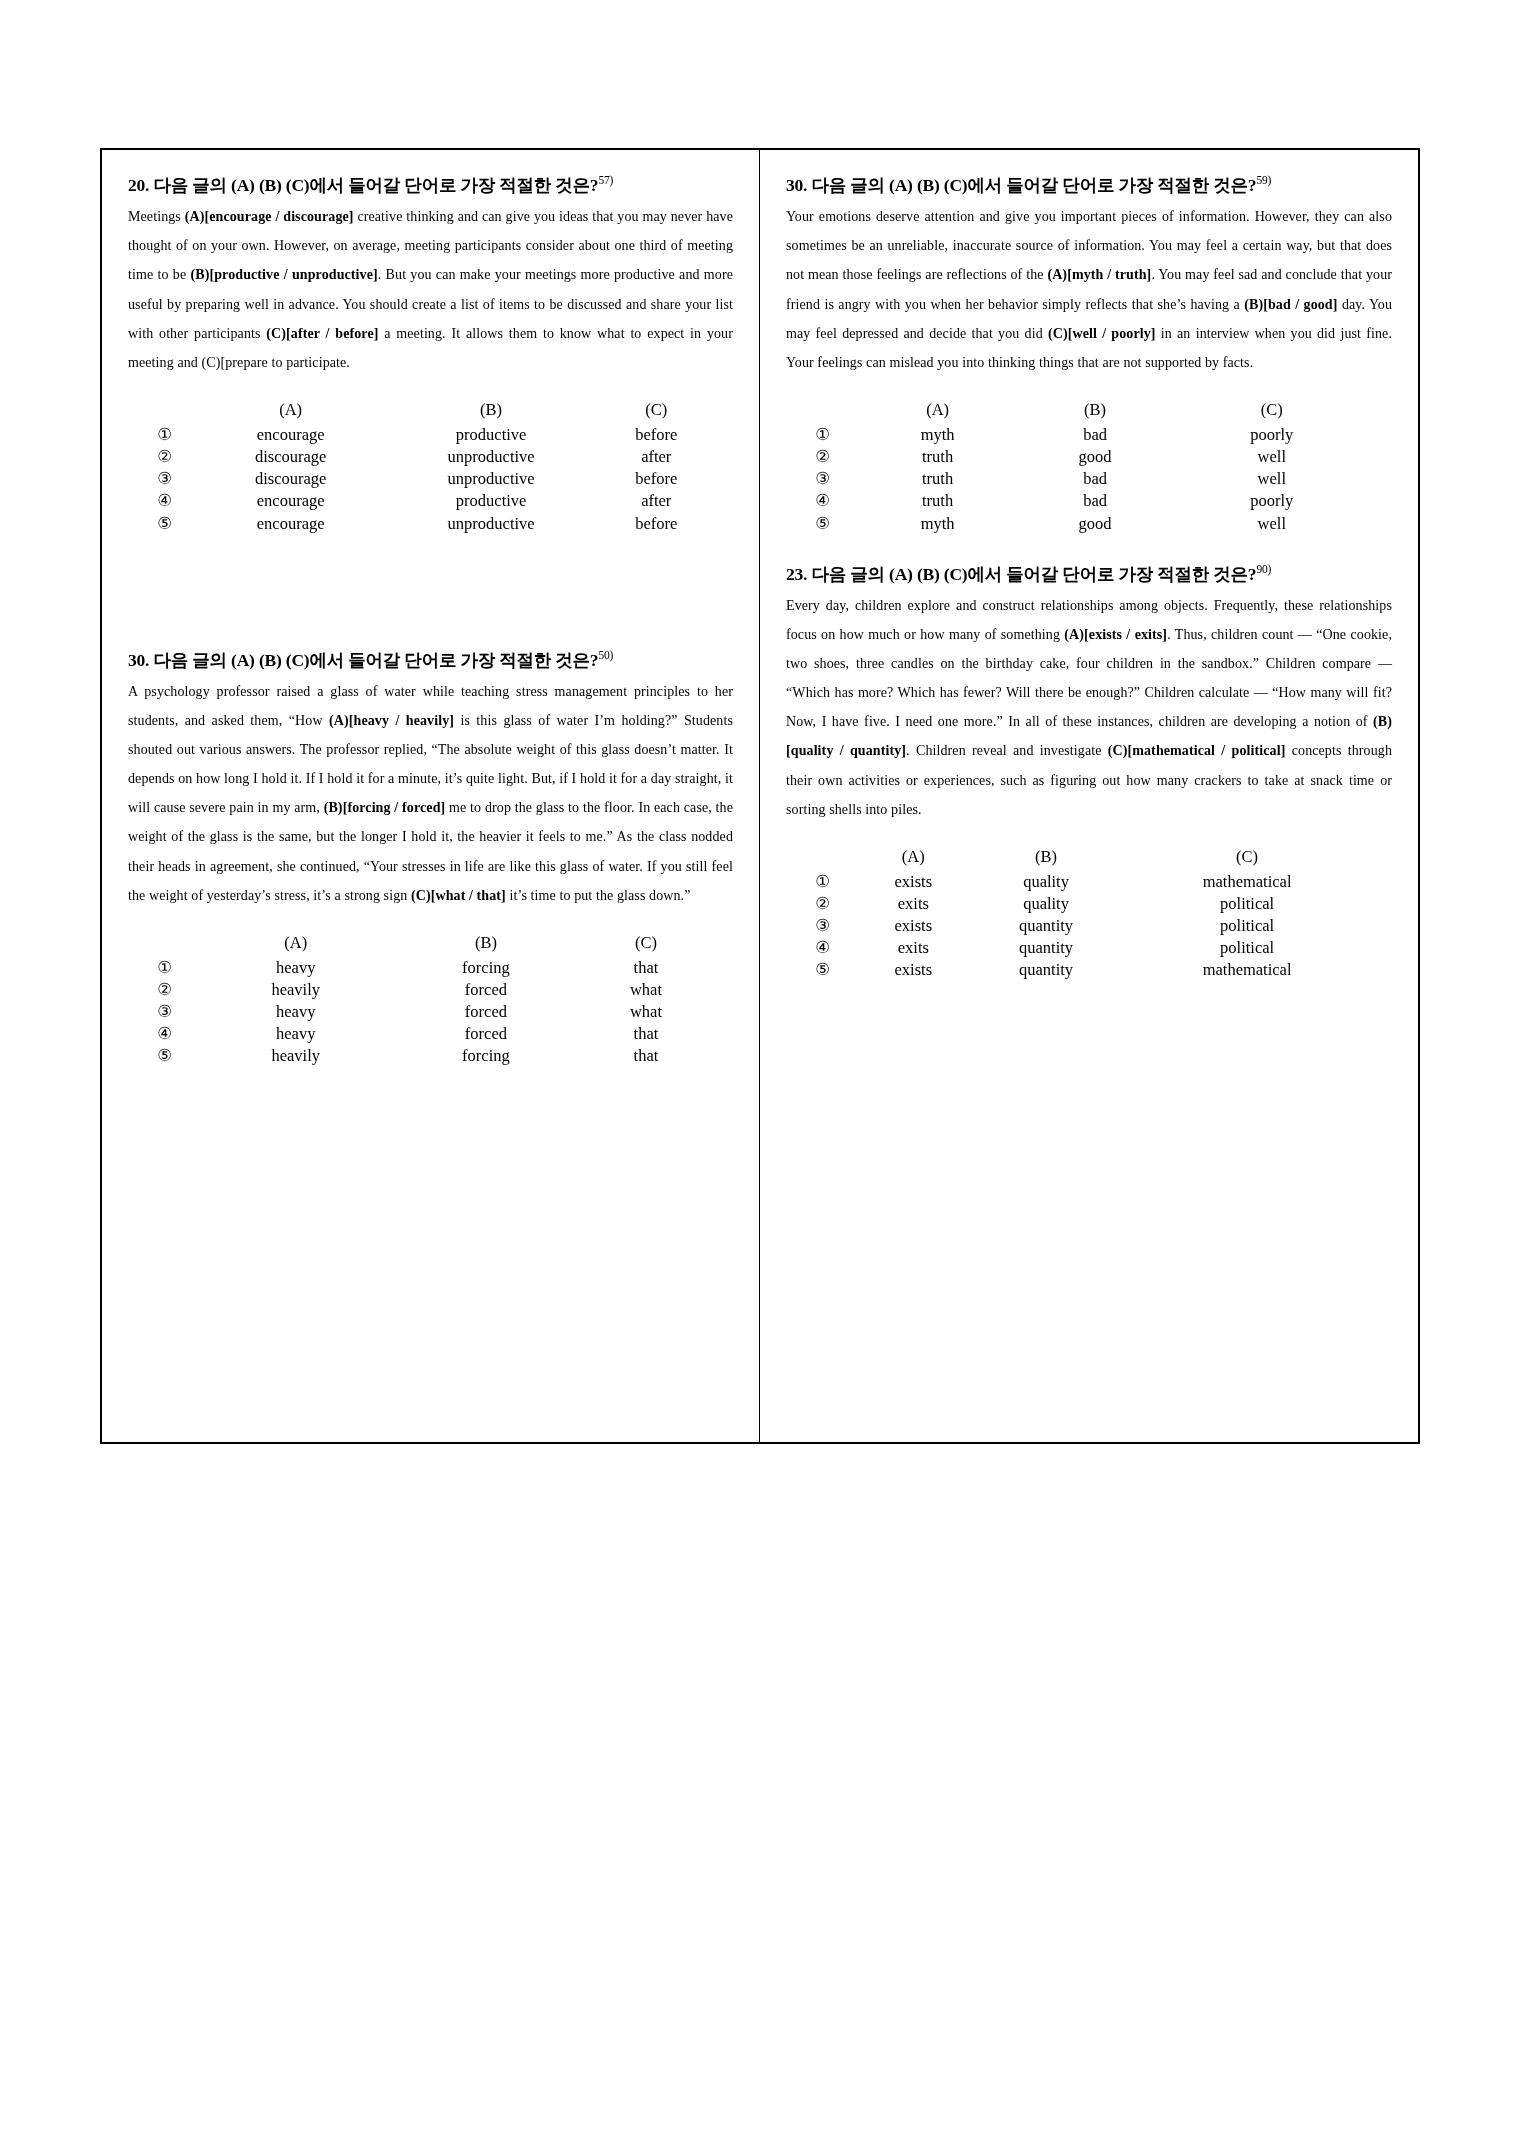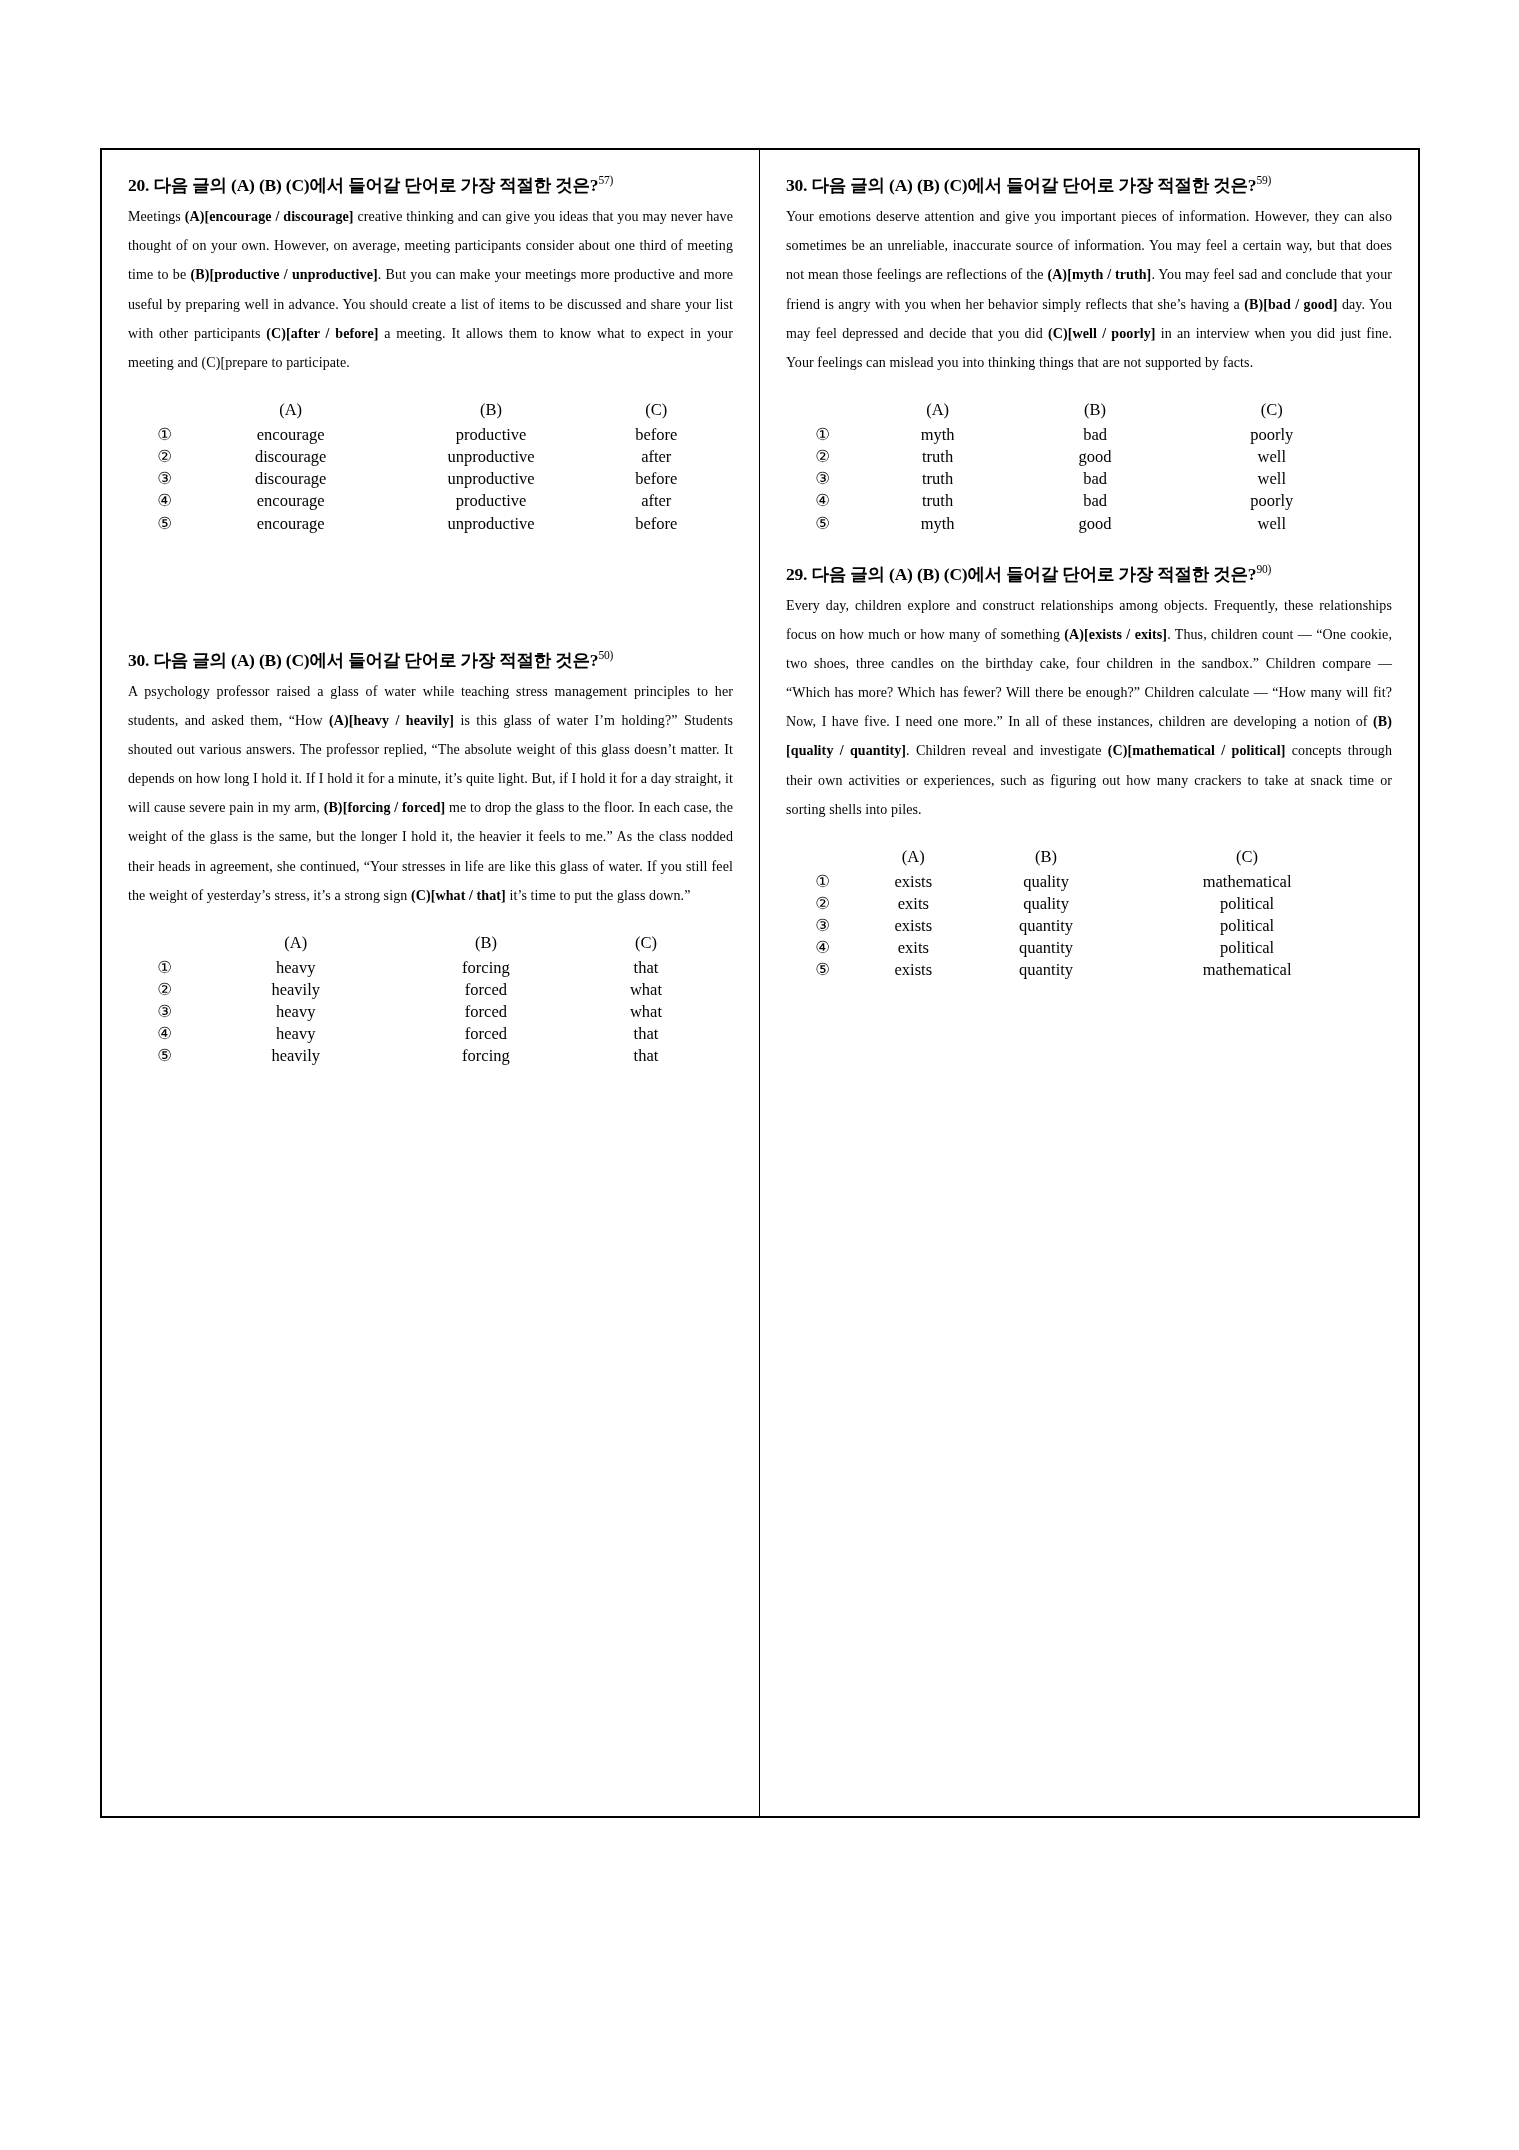--- a/index.html
+++ b/index.html
@@ -11,21 +11,21 @@
     width: 1519px;
     height: 2150px;
     font-family: "Liberation Serif", serif;
     color: #000;
   }
   .page {
     position: absolute;
     left: 100px;
     top: 148px;
     width: 1320px;
-    height: 1670px;
+    height: 1296px;
     border: 2px solid #000;
     box-sizing: border-box;
   }
   .columns {
     display: flex;
     width: 100%;
     height: 100%;
     box-sizing: border-box;
   }
   .col {
@@ -255,21 +255,21 @@
                   <td>good</td>
                   <td>well</td>
                 </tr>
               </tbody>
           </table>
         </div>
       </div>
 
       <div class="qblock">
         <div class="qhead">
-          <span>29.</span>
+          <span>23.</span>
           <span>다음 글의 (A) (B) (C)에서 들어갈 단어로 가장 적절한 것은?</span><span class="sup">90)</span>
         </div>
         <div class="passage">Every day, children explore and construct relationships among objects. Frequently, these relationships focus on how much or how many of something <b>(A)[exists / exits]</b>. Thus, children count — “One cookie, two shoes, three candles on the birthday cake, four children in the sandbox.” Children compare — “Which has more? Which has fewer? Will there be enough?” Children calculate — “How many will fit? Now, I have five. I need one more.” In all of these instances, children are developing a notion of <b>(B)[quality / quantity]</b>. Children reveal and investigate <b>(C)[mathematical / political]</b> concepts through their own activities or experiences, such as figuring out how many crackers to take at snack time or sorting shells into piles.</div>
         <div class="choices">
           <table class="ch">
             <thead>
               <tr>
                 <th class="num"></th>
                 <th>(A)</th>
                 <th>(B)</th>

